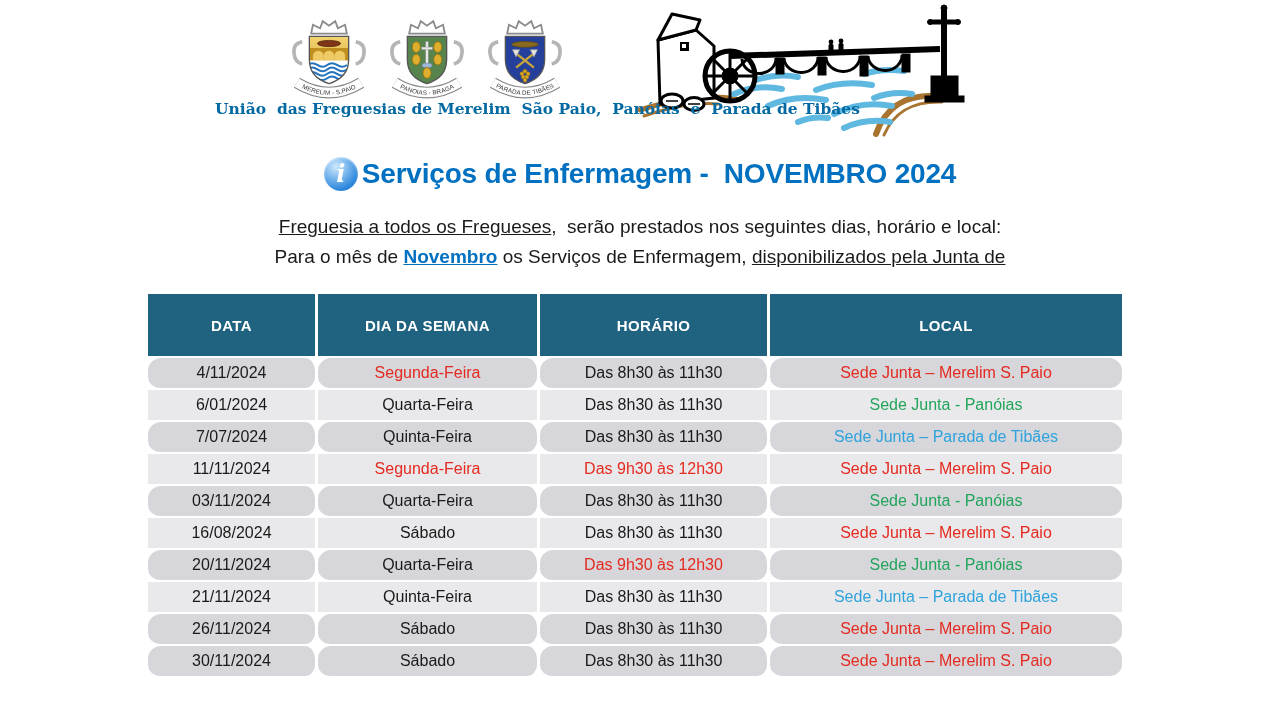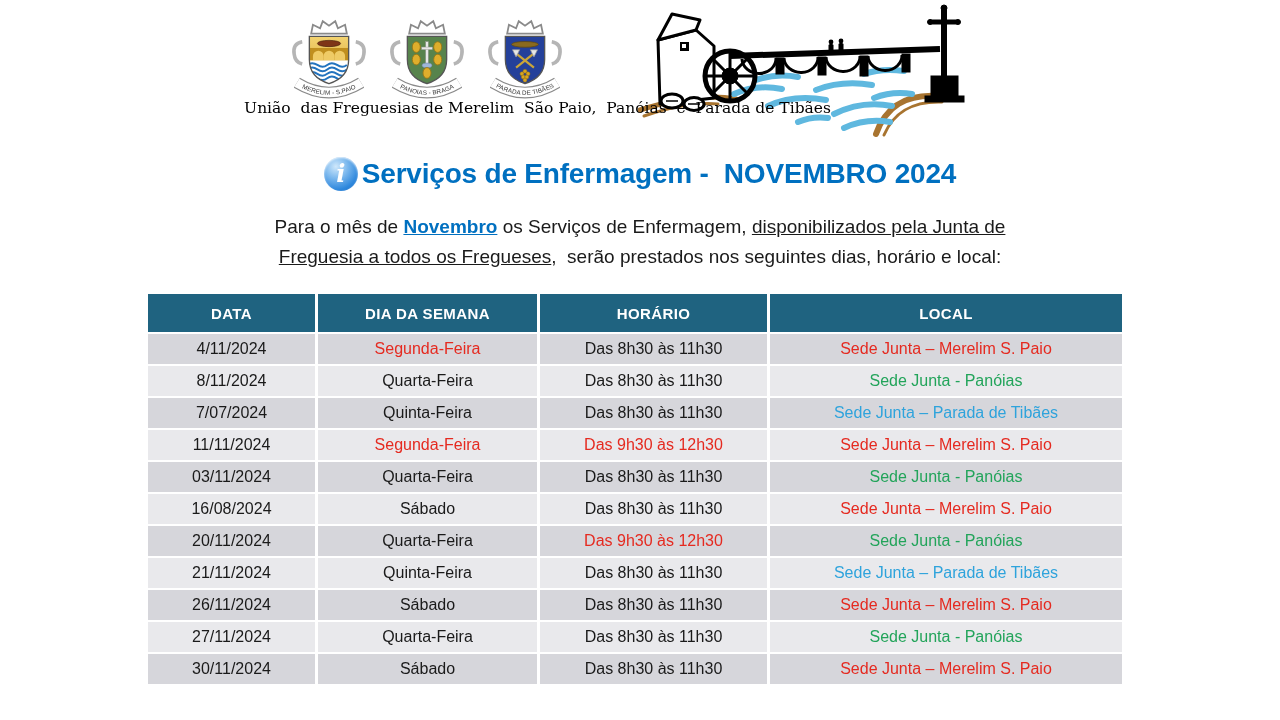--- a/index.html
+++ b/index.html
@@ -5,21 +5,21 @@
   html,body{margin:0;padding:0;background:#fff;width:1280px;height:720px;overflow:hidden;
     font-family:"Liberation Sans",sans-serif;color:#1a1a1a;}
   .page{position:relative;width:1280px;height:720px;background:#fff;}
 
   
   .hdr{position:relative;height:140px;}
   .crest-row{position:absolute;left:282px;top:6px;display:flex;gap:4px;}
   .crest{width:94px;height:100px;}
   .illustration{position:absolute;left:638px;top:2px;width:334px;height:138px;}
   .org-name{position:absolute;left:0;top:99px;width:1075px;text-align:center;
-    font-family:"DejaVu Serif",serif;font-weight:normal;font-size:15.5px;white-space:pre;color:#000000;}
+    font-family:"DejaVu Serif",serif;font-weight:bold;font-size:15.5px;white-space:pre;color:#0369a1;}
 
   
   .title-row{margin-top:12px;display:flex;align-items:center;justify-content:center;height:44px;}
   .info-icon{width:34px;height:34px;border-radius:50%;flex:0 0 34px;margin-right:4px;
     background:radial-gradient(circle at 35% 28%,#cfe8fb 0%,#7db9ee 35%,#2f88dd 70%,#1668c0 100%);
     box-shadow:inset 0 1px 2px rgba(255,255,255,.8);
     display:flex;align-items:center;justify-content:center;
     color:#fff;font-family:"DejaVu Serif",serif;font-style:italic;font-weight:bold;font-size:24px;line-height:1;}
   .page-title{font-size:28px;font-weight:bold;color:var(--title-blue,#0070C0);white-space:pre;letter-spacing:-.2px;}
 
@@ -27,27 +27,27 @@
   .intro{margin-top:16px;text-align:center;font-size:19px;line-height:30px;}
   .intro .ln{white-space:pre;}
   .intro .u{text-decoration:underline;}
   .intro .novembro{color:var(--link-blue,#0070C0);font-weight:bold;text-decoration:underline;}
 
   
   table.services{border-collapse:separate;border-spacing:0;margin:22px 0 0 148px;
     width:974px;table-layout:fixed;}
   col.c-data{width:170px;} col.c-dia{width:222px;} col.c-hor{width:230px;} col.c-loc{width:352px;}
   th{background:var(--header-bg,#1F6380);color:#fff;font-size:15px;font-weight:bold;
-    height:30px;padding:4px;text-align:center;letter-spacing:.4px;
+    height:30px;padding:16px;text-align:center;letter-spacing:.4px;
     border-right:3px solid #fff;border-bottom:2px solid #fff;}
   th:last-child{border-right:none;}
   td{height:30px;padding:0;text-align:center;font-size:16px;
     border-right:3px solid #fff;border-bottom:2px solid #fff;}
   td:last-child{border-right:none;}
-  tr.row-dark td{background:var(--row-dark,#D6D6DB);}
+  tr.row-dark td{background:var(--row-dark,#D6D6DB);border-radius:13px;}
   tr.row-light td{background:var(--row-light,#E9E9EC);}
 </style>
 </head>
 <body>
 
 <div class="page">
 
   <div class="hdr">
     <div class="crest-row">
 
@@ -222,22 +222,22 @@
   </div>
 
   <div class="title-row">
     <span class="info-icon">
         <span>i</span>
       </span>
     <span class="page-title">Serviços de Enfermagem -  NOVEMBRO 2024</span>
   </div>
 
   <div class="intro">
+    <div class="ln"><span class="u">Freguesia a todos os Fregueses</span><span>,  serão prestados nos seguintes dias, horário e local:</span></div>
     <div class="ln"><span>Para o mês de </span><span class="novembro">Novembro</span><span> os Serviços de Enfermagem, </span><span class="u">disponibilizados pela Junta de</span></div>
-    <div class="ln"><span class="u">Freguesia a todos os Fregueses</span><span>,  serão prestados nos seguintes dias, horário e local:</span></div>
   </div>
 
   <table class="services">
     <colgroup>
         <col class="c-data">
         <col class="c-dia">
         <col class="c-hor">
         <col class="c-loc">
       </colgroup>
     <thead>
@@ -249,21 +249,21 @@
       </tr>
     </thead>
     <tbody>
         <tr class="row-dark">
       <td>4/11/2024</td>
       <td style="color: rgb(229, 42, 32);">Segunda-Feira</td>
       <td style="color: rgb(26, 26, 26);">Das 8h30 às 11h30</td>
       <td style="color: rgb(229, 42, 32);">Sede Junta – Merelim S. Paio</td>
     </tr>
         <tr class="row-light">
-      <td>8/11/2024</td>
+      <td>6/01/2024</td>
       <td style="color: rgb(26, 26, 26);">Quarta-Feira</td>
       <td style="color: rgb(26, 26, 26);">Das 8h30 às 11h30</td>
       <td style="color: rgb(34, 164, 90);">Sede Junta - Panóias</td>
     </tr>
         <tr class="row-dark">
       <td>7/07/2024</td>
       <td style="color: rgb(26, 26, 26);">Quinta-Feira</td>
       <td style="color: rgb(26, 26, 26);">Das 8h30 às 11h30</td>
       <td style="color: rgb(46, 163, 220);">Sede Junta – Parada de Tibães</td>
     </tr>
@@ -296,26 +296,20 @@
       <td style="color: rgb(26, 26, 26);">Quinta-Feira</td>
       <td style="color: rgb(26, 26, 26);">Das 8h30 às 11h30</td>
       <td style="color: rgb(46, 163, 220);">Sede Junta – Parada de Tibães</td>
     </tr>
         <tr class="row-dark">
       <td>26/11/2024</td>
       <td style="color: rgb(26, 26, 26);">Sábado</td>
       <td style="color: rgb(26, 26, 26);">Das 8h30 às 11h30</td>
       <td style="color: rgb(229, 42, 32);">Sede Junta – Merelim S. Paio</td>
     </tr>
-        <tr class="row-light">
-      <td>27/11/2024</td>
-      <td style="color: rgb(26, 26, 26);">Quarta-Feira</td>
-      <td style="color: rgb(26, 26, 26);">Das 8h30 às 11h30</td>
-      <td style="color: rgb(34, 164, 90);">Sede Junta - Panóias</td>
-    </tr>
         <tr class="row-dark">
       <td>30/11/2024</td>
       <td style="color: rgb(26, 26, 26);">Sábado</td>
       <td style="color: rgb(26, 26, 26);">Das 8h30 às 11h30</td>
       <td style="color: rgb(229, 42, 32);">Sede Junta – Merelim S. Paio</td>
     </tr>
       </tbody>
   </table>
 
 </div>

